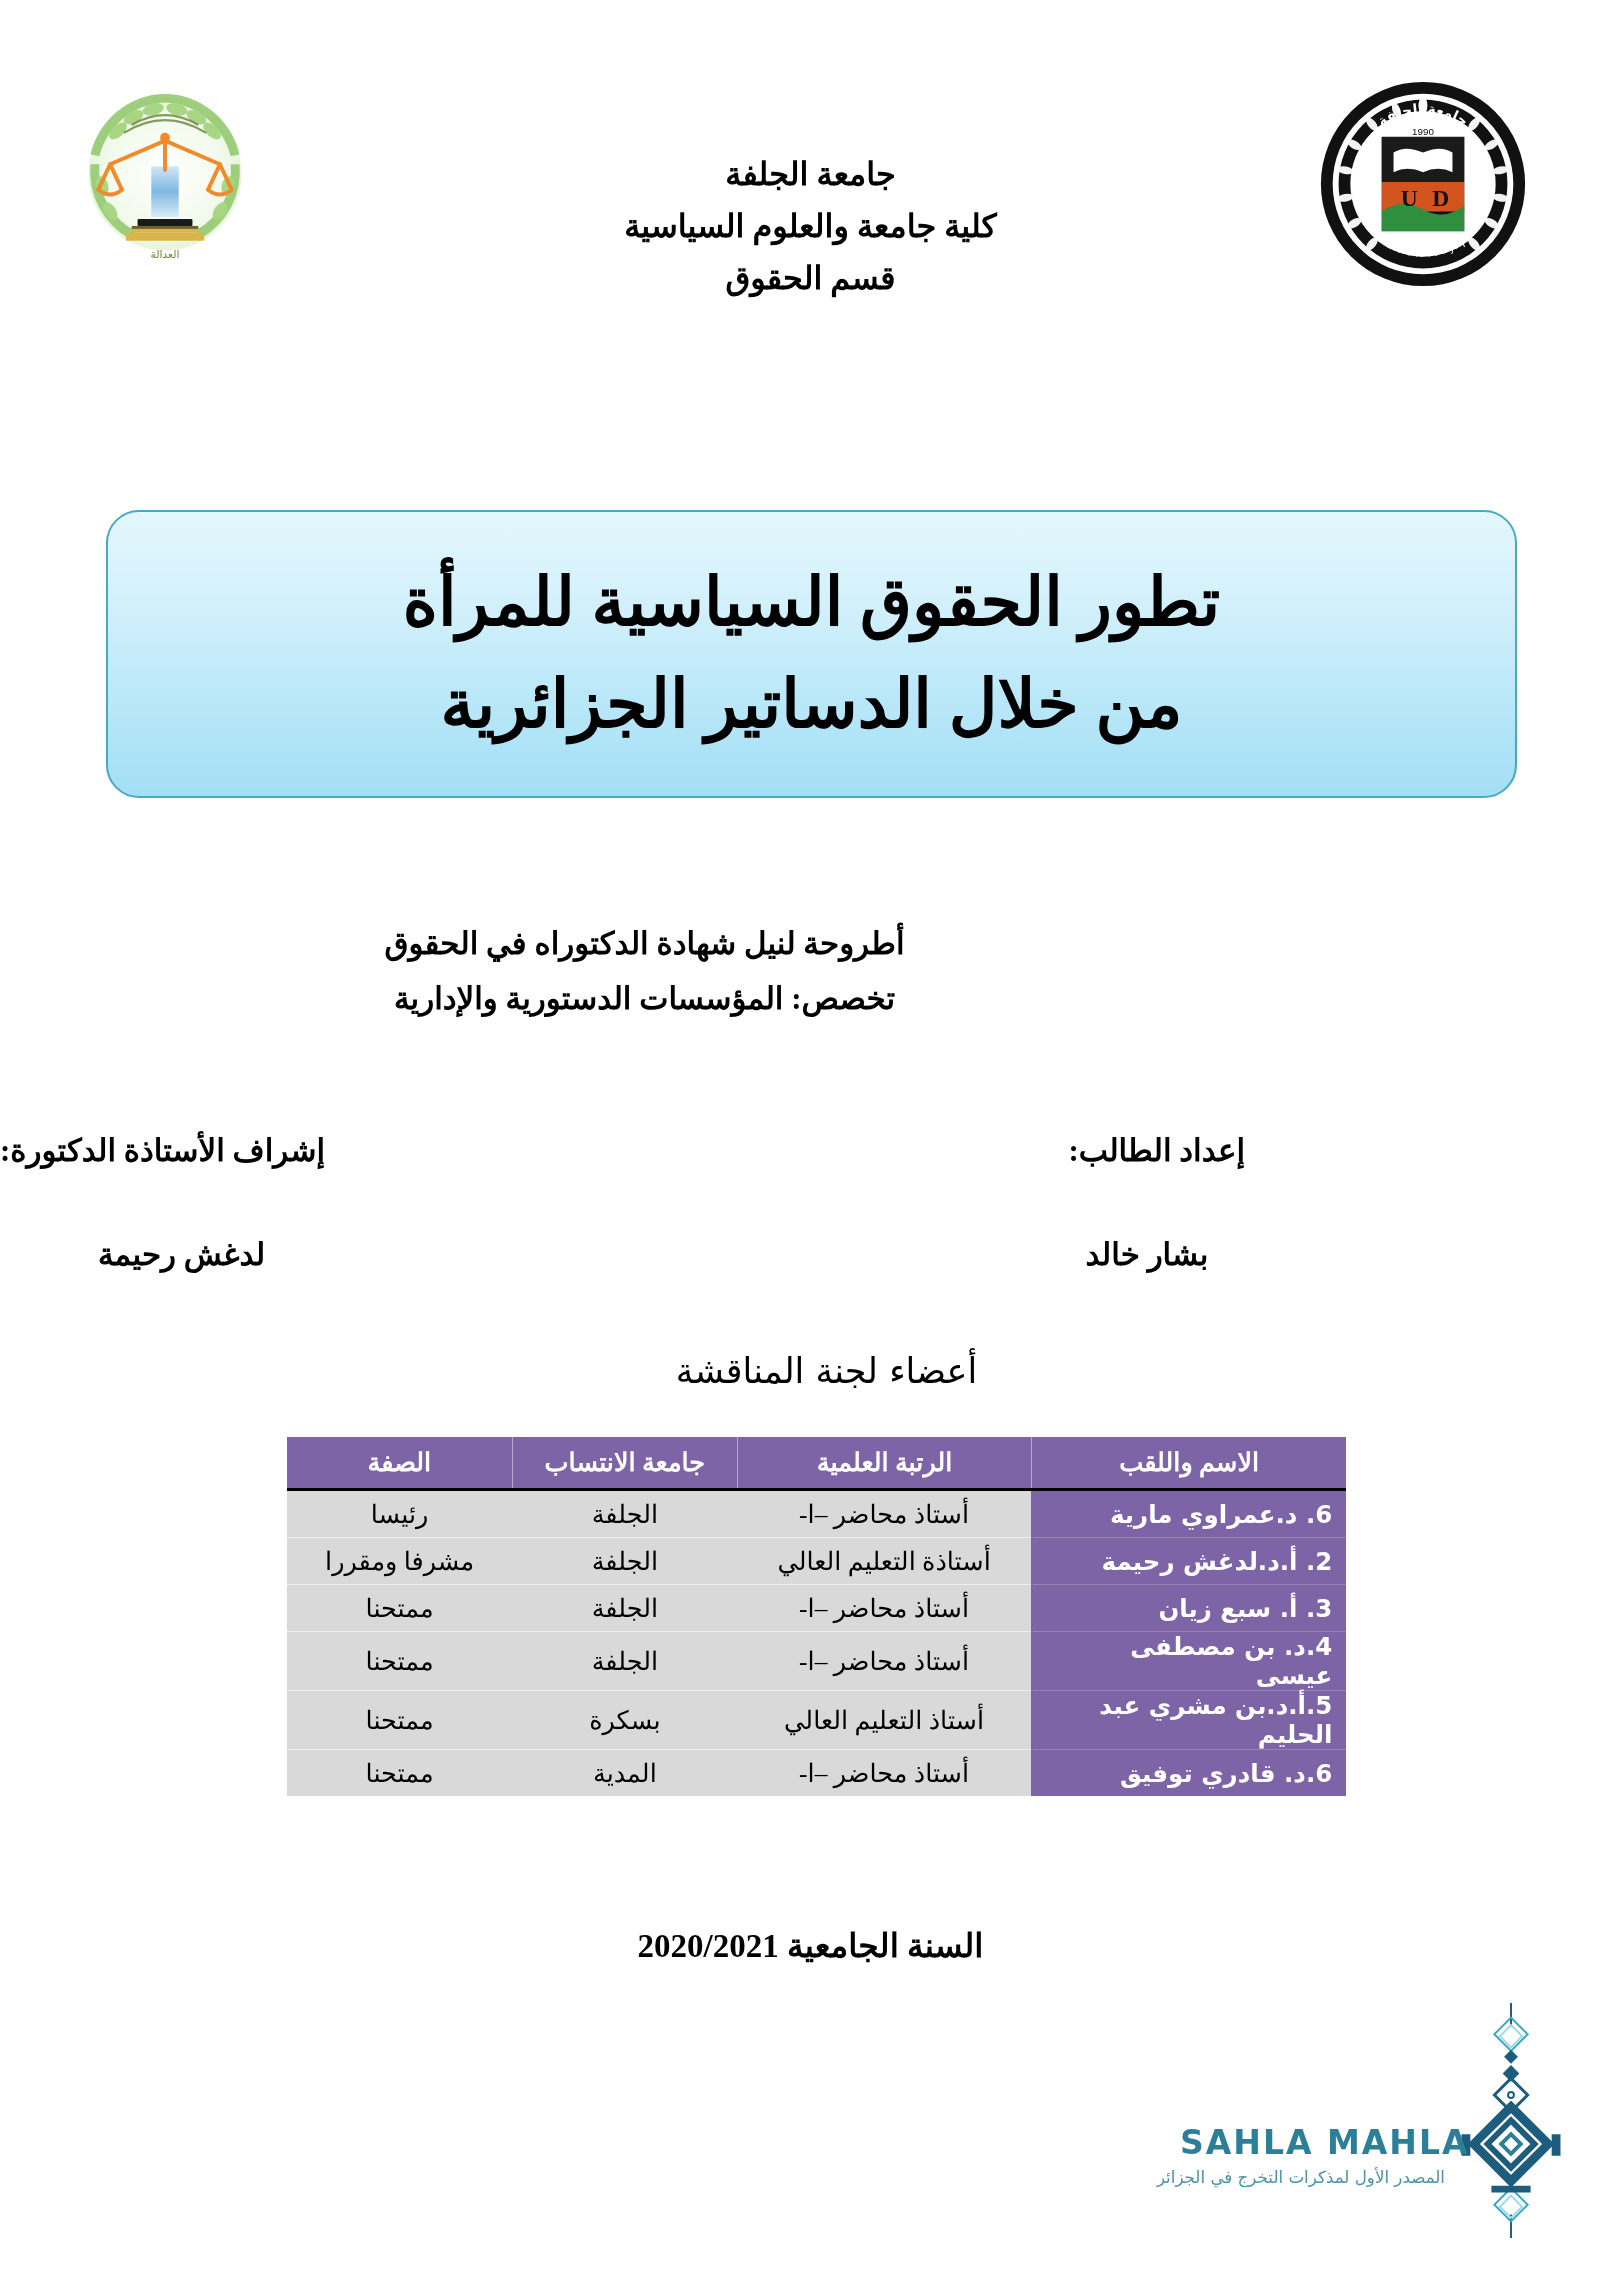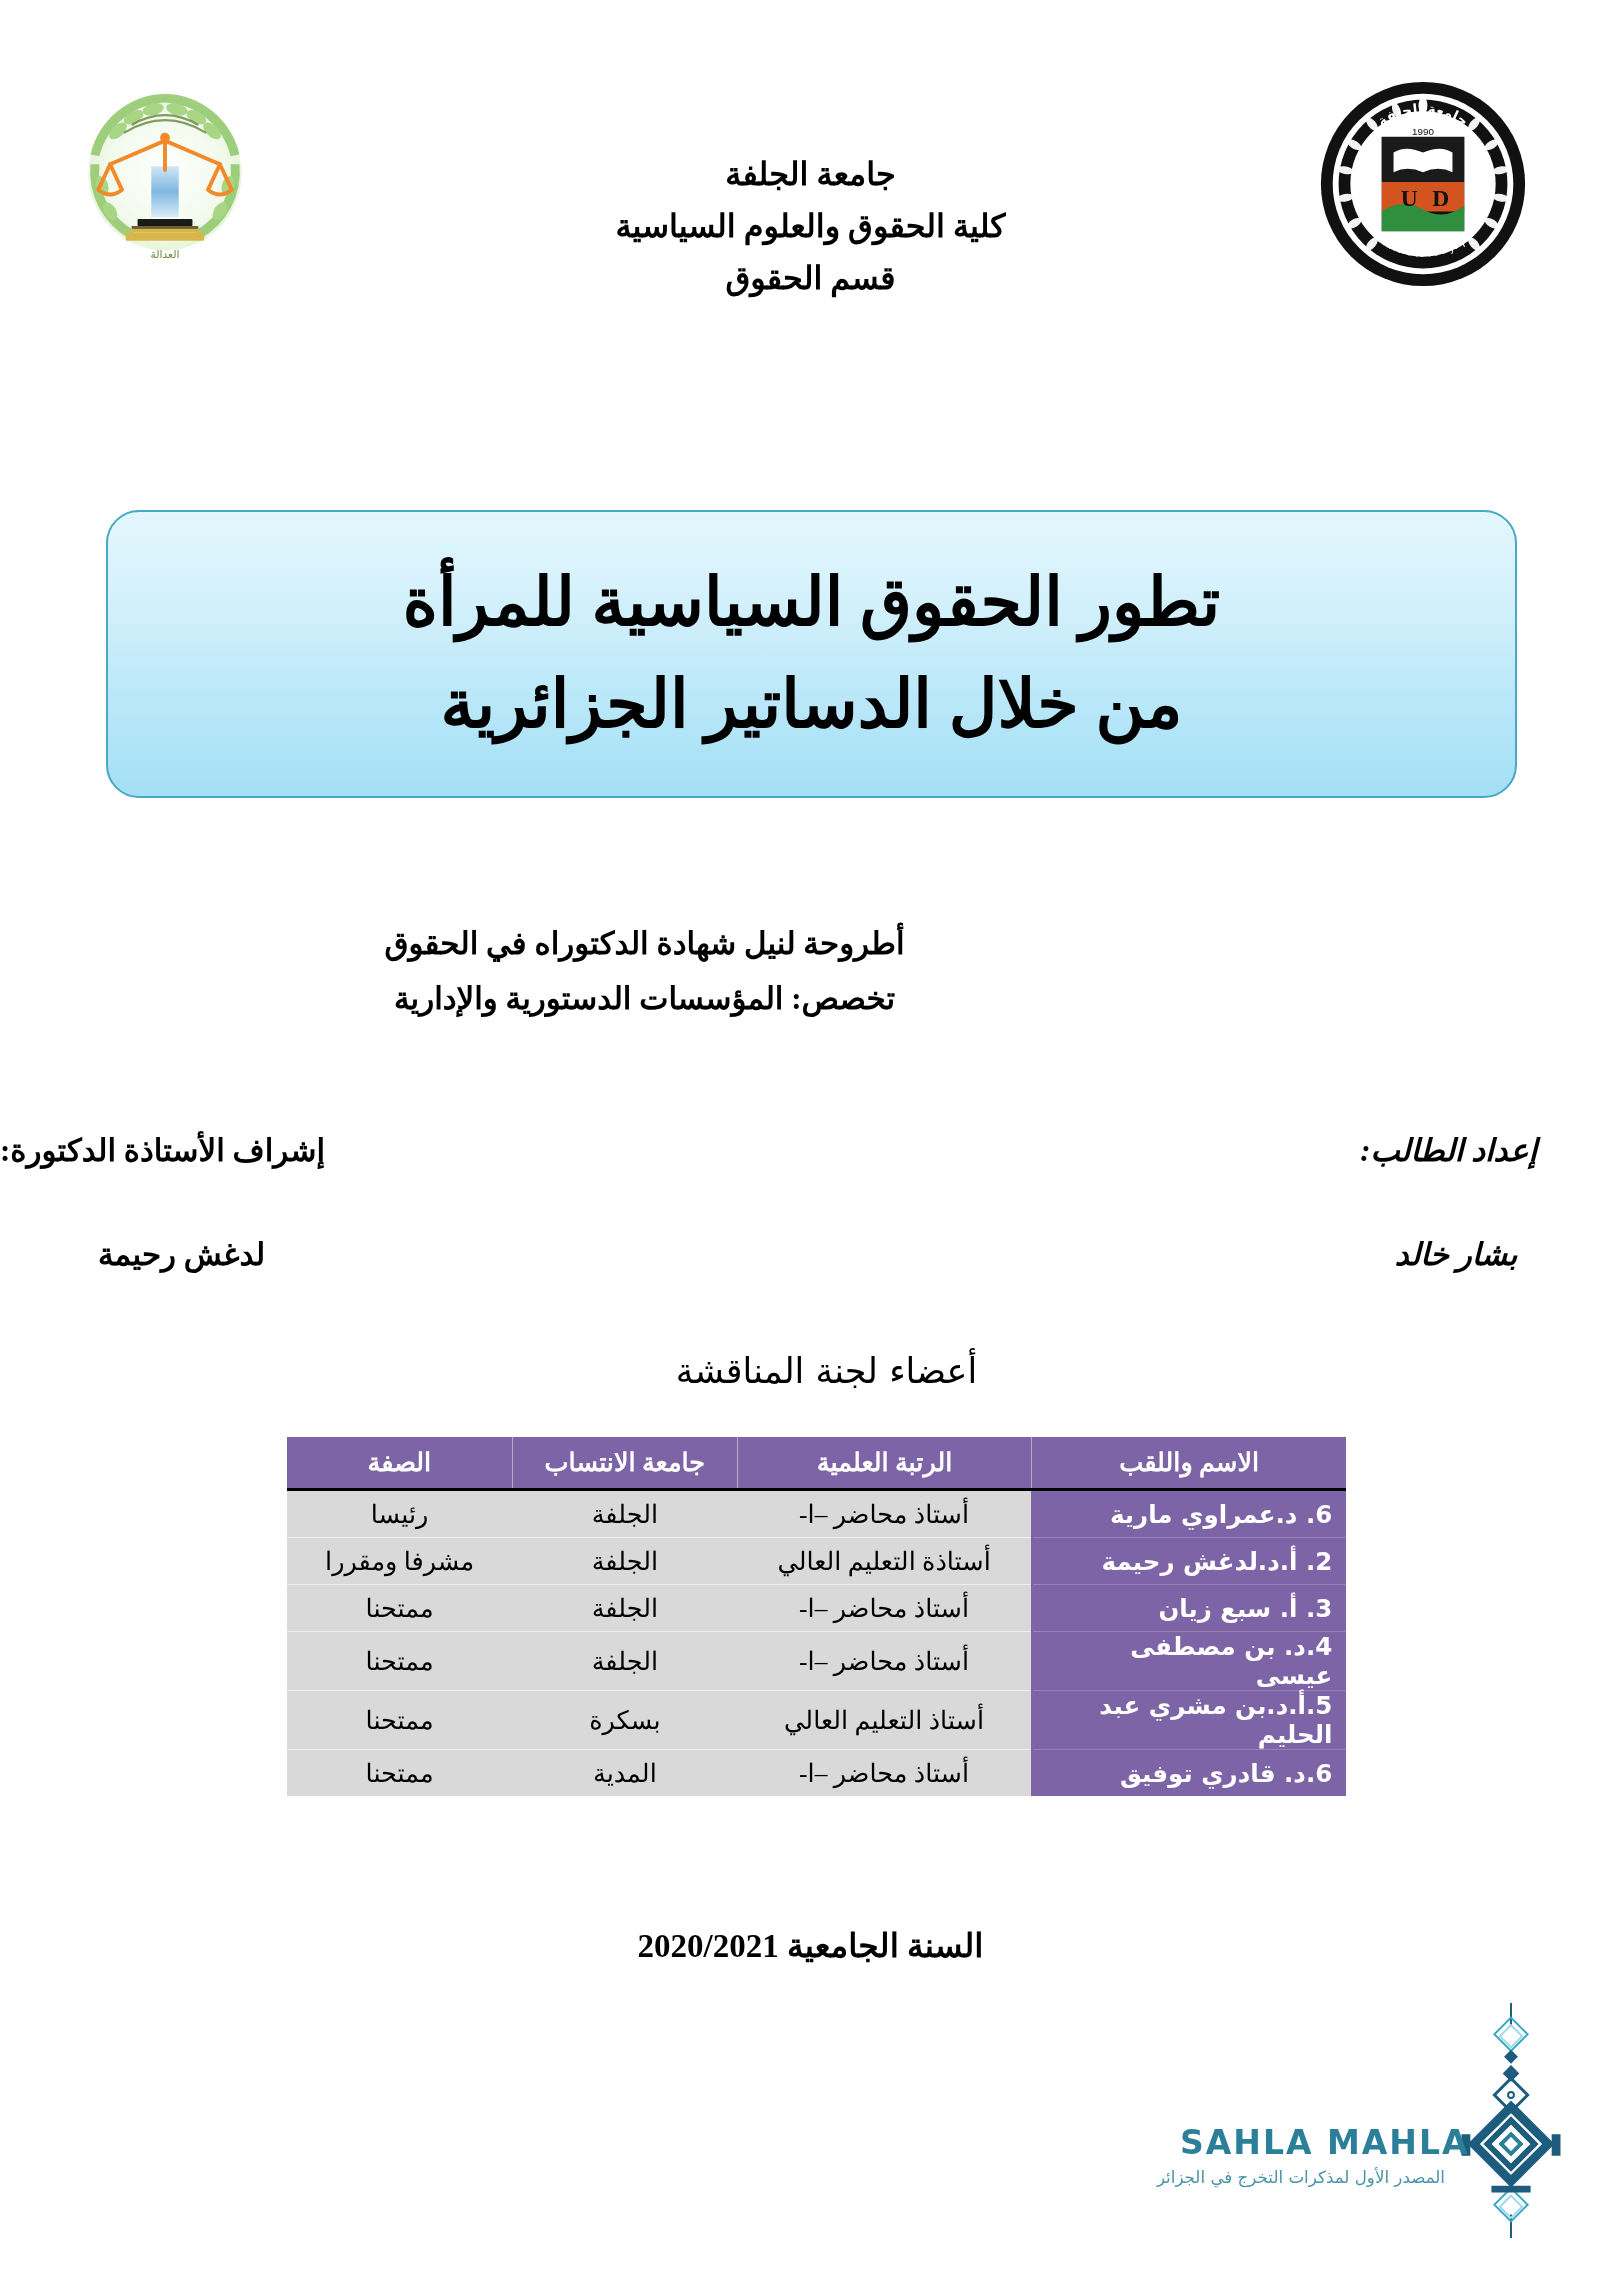--- a/index.html
+++ b/index.html
@@ -117,23 +117,22 @@
     width: 1621px;
     display: flex;
     flex-direction: row;
   }
   .people-row.r1 { top: 0; }
   .people-row.r2 { top: 104px; }
 
   .people-col-right {
     width: 50%;
     box-sizing: border-box;
-    padding-right: 84px;
-    text-align: right;
-    font-style: italic;
+    padding-right: 118px;
+    text-align: center;
   }
   .people-col-left {
     width: 50%;
     box-sizing: border-box;
     text-align: left;
   }
   .people-zone .plabel,
   .people-zone .pname {
     font-family: "Liberation Serif", "DejaVu Serif", serif;
     font-weight: bold;
@@ -408,21 +407,21 @@
           <textPath href="#arcTop" startOffset="50%" text-anchor="middle">جامعة الجلفة</textPath>
         </text>
         <text font-family="'Liberation Serif',serif" font-size="13" fill="#ffffff" font-style="italic">
           <textPath href="#arcBottom" startOffset="50%" text-anchor="middle">Université de Djelfa</textPath>
         </text>
       </svg>
     </div>
 
     <div class="header-text">
       <div class="hline">جامعة الجلفة</div>
-      <div class="hline">كلية الحقوق والعلوم السياسية</div>
+      <div class="hline">كلية جامعة والعلوم السياسية</div>
       <div class="hline">قسم الحقوق</div>
     </div>
   </div>
 
   <div class="title-box">
     <div class="title-line">تطور الحقوق السياسية للمرأة</div>
     <div class="title-line">من خلال الدساتير الجزائرية</div>
   </div>
 
   <div class="degree-zone">

